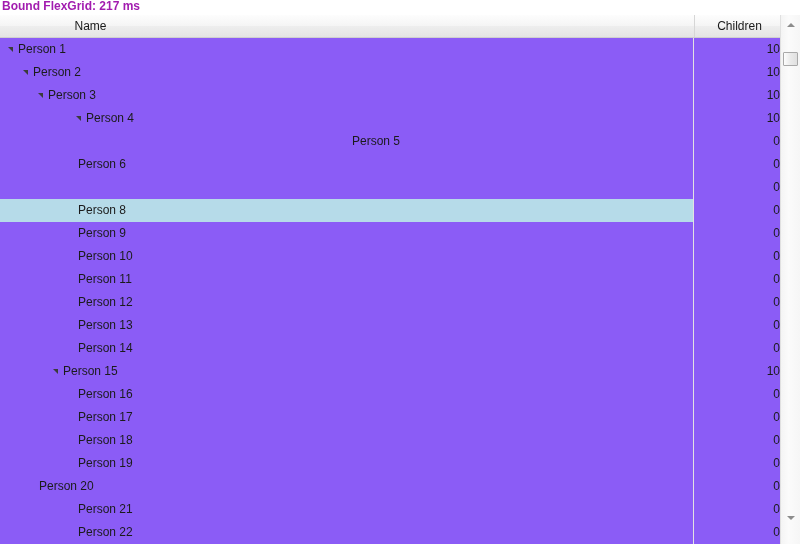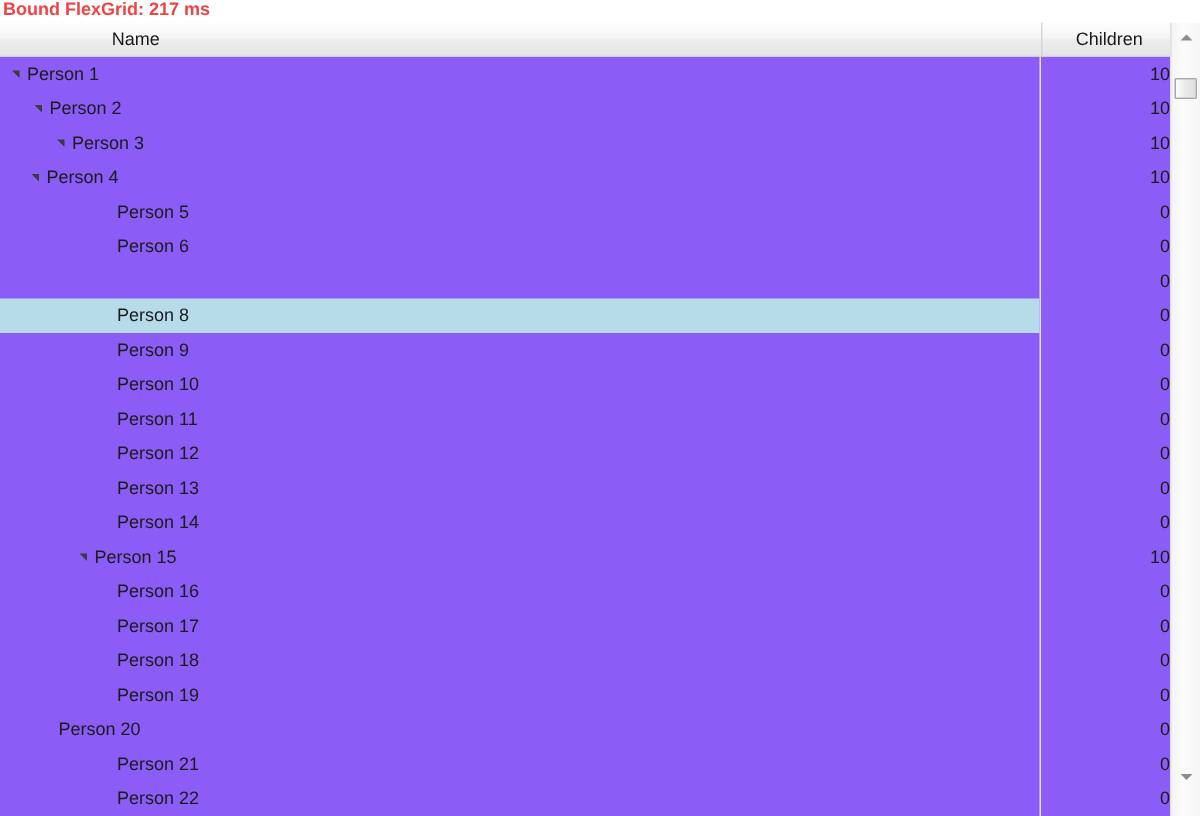--- a/index.html
+++ b/index.html
@@ -24,21 +24,21 @@
     position: absolute;
     left: 0; top: 0;
     width: 800px; height: 15px;
     background: #ffffff;
   }
   .title-text {
     position: absolute;
     left: 2px; top: -1px;
     font-size: 12px;
     font-weight: bold;
-    color: #ef4444;
+    color: #a21caf;
     white-space: nowrap;
     line-height: 15px;
   }
 
   
   .grid {
     position: absolute;
     left: 0; top: 15px;
     width: 800px;
     height: 529px;
@@ -243,25 +243,25 @@
           </div>
           <div class="row" style="top: 23px;">
             <div class="cell-name" style="padding-left: 22px;"><span class="node"><span class="expander open"></span><span class="node-label">Person 2</span></span></div>
             <div class="cell-children">10</div>
           </div>
           <div class="row" style="top: 46px;">
             <div class="cell-name" style="padding-left: 37px;"><span class="node"><span class="expander open"></span><span class="node-label">Person 3</span></span></div>
             <div class="cell-children">10</div>
           </div>
           <div class="row" style="top: 69px;">
-            <div class="cell-name" style="padding-left: 20px;"><span class="node"><span class="expander open"></span><span class="node-label">Person 4</span></span></div>
+            <div class="cell-name" style="padding-left: 75px;"><span class="node"><span class="expander open"></span><span class="node-label">Person 4</span></span></div>
             <div class="cell-children">10</div>
           </div>
           <div class="row" style="top: 92px;">
-            <div class="cell-name" style="padding-left: 67px;"><span class="node"><span class="expander"></span><span class="node-label">Person 5</span></span></div>
+            <div class="cell-name" style="padding-left: 48px; text-align: center;"><span class="node"><span class="expander"></span><span class="node-label">Person 5</span></span></div>
             <div class="cell-children">0</div>
           </div>
           <div class="row" style="top: 115px;">
             <div class="cell-name" style="padding-left: 67px;"><span class="node"><span class="expander"></span><span class="node-label">Person 6</span></span></div>
             <div class="cell-children">0</div>
           </div>
           <div class="row" style="top: 138px;">
             <div class="cell-children">0</div>
           </div>
           <div class="row selected" style="top: 161px;">

